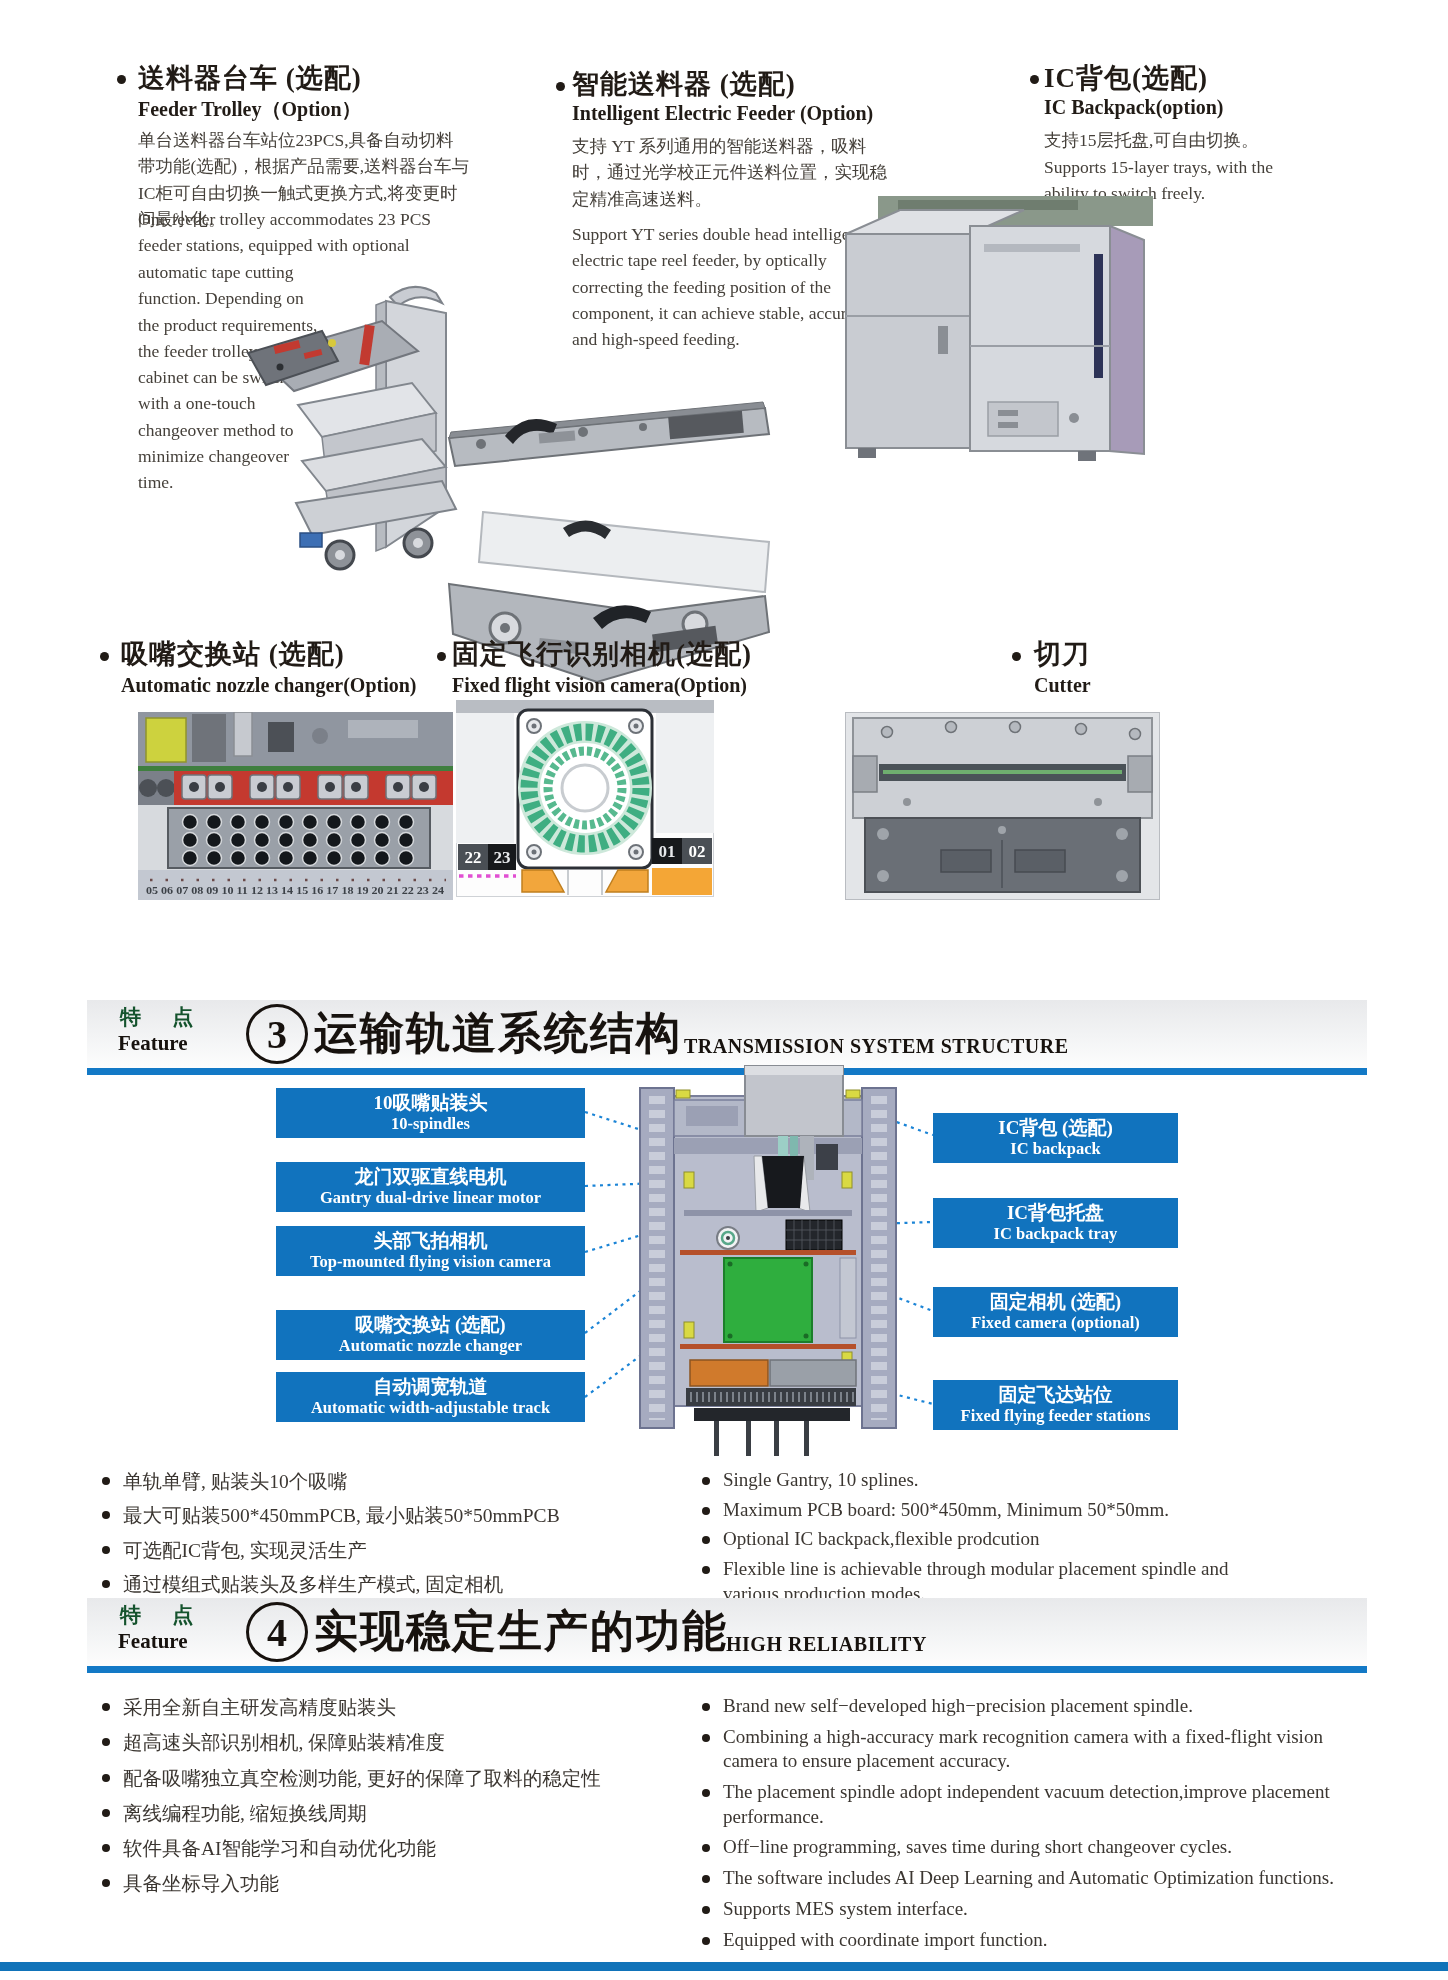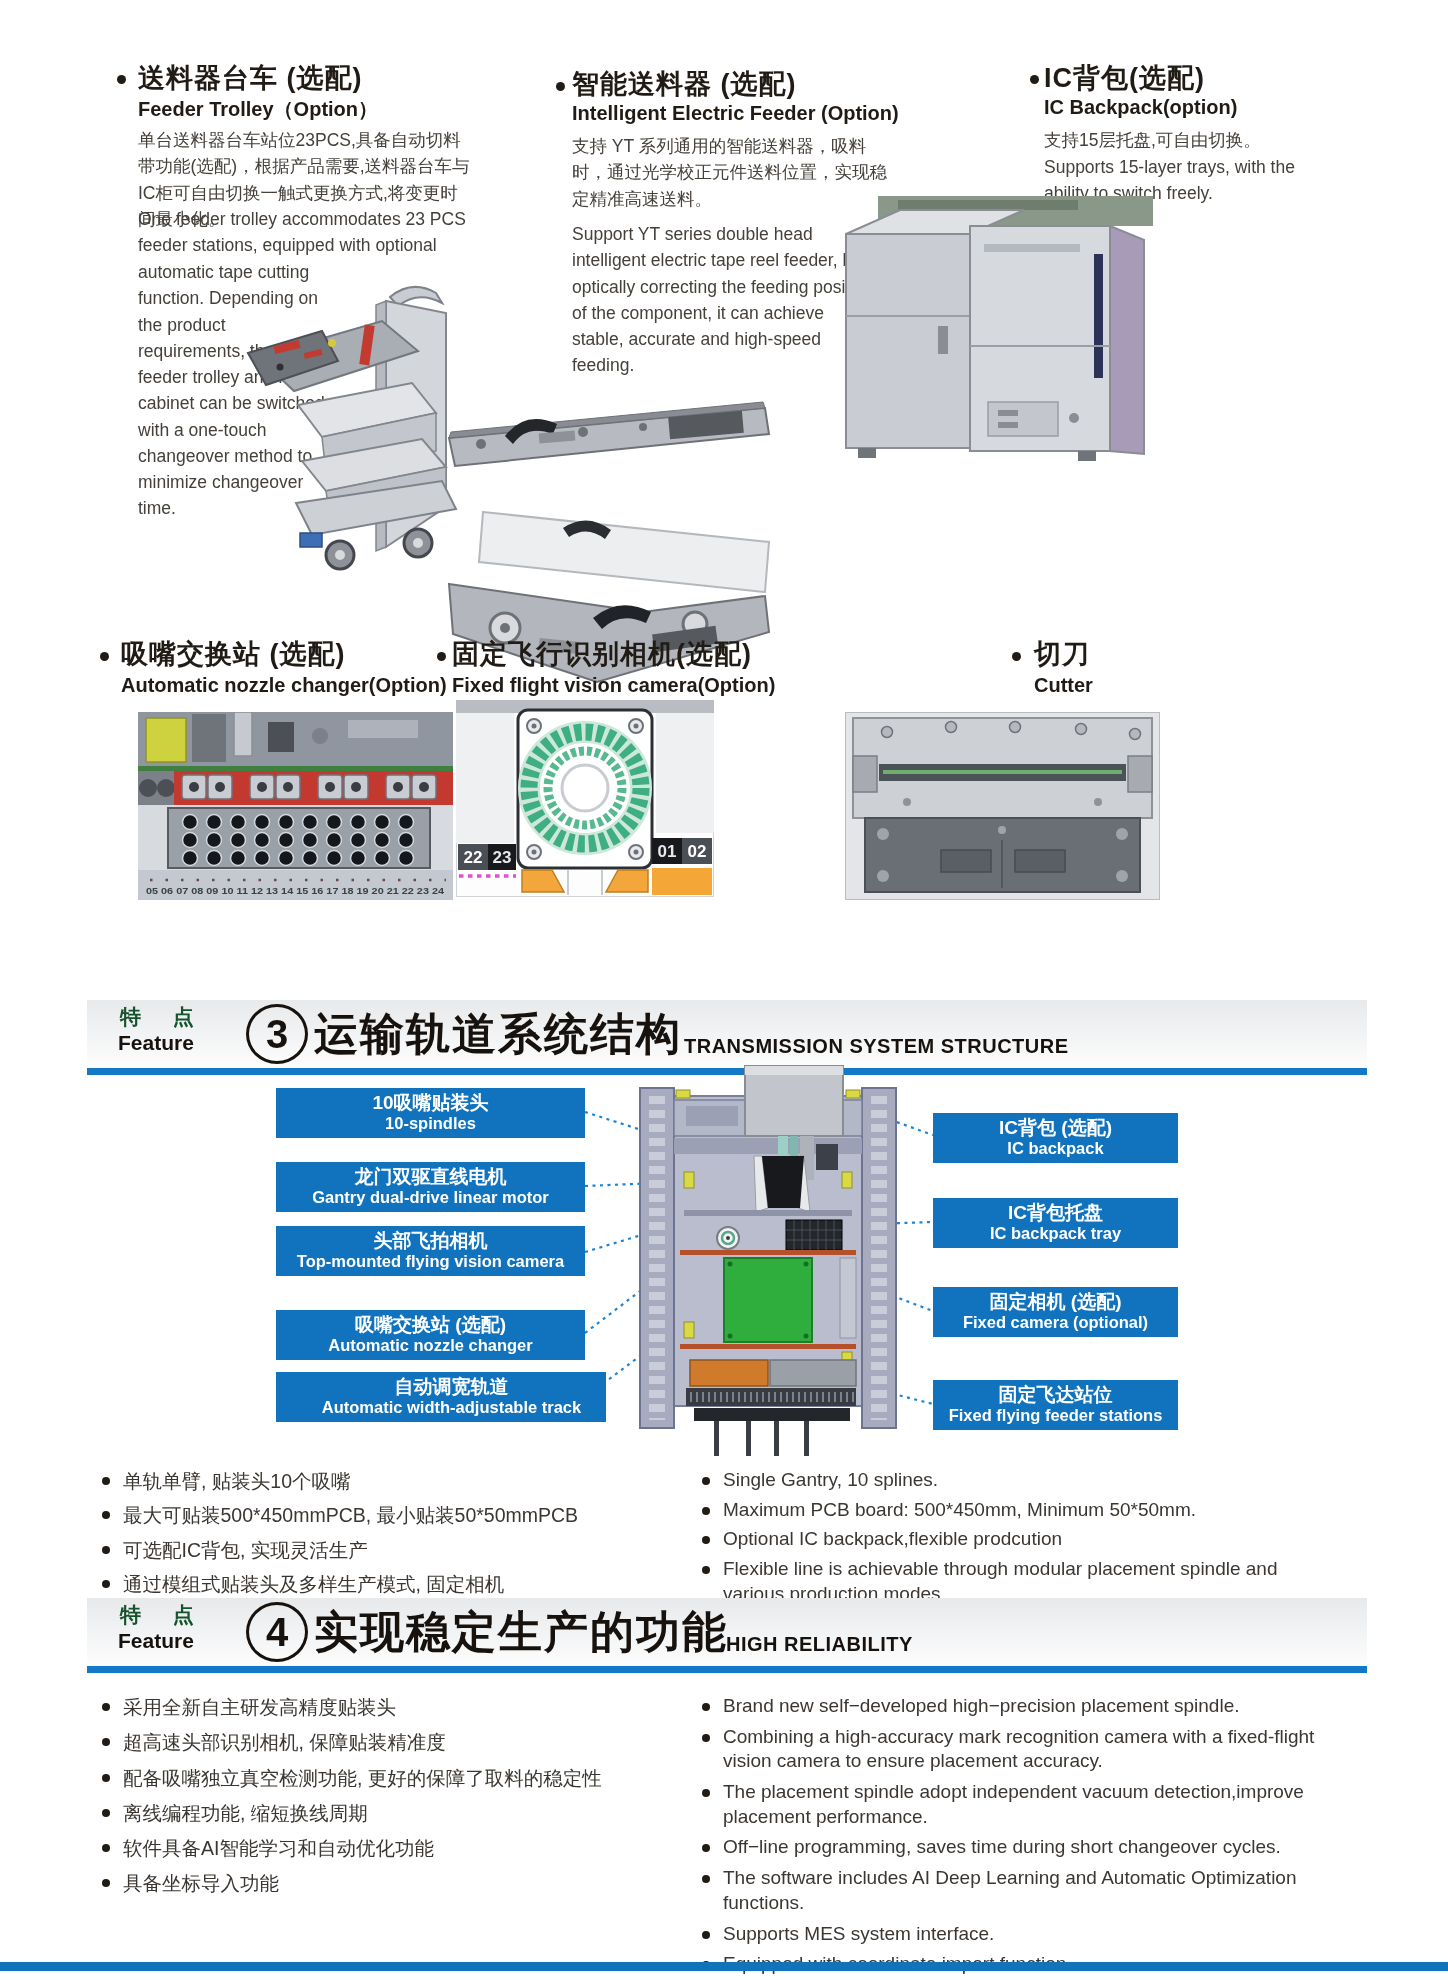--- a/index.html
+++ b/index.html
@@ -1,17 +1,17 @@
 <!DOCTYPE html>
 <html><head>
 <meta charset="utf-8">
 <style>
   html,body{margin:0;padding:0;background:#ffffff;}
   #page{position:relative;width:1448px;height:1980px;background:#ffffff;overflow:hidden;
-        font-family:Liberation Sans, sans-serif;color:#2e2925;}
+        font-family:Liberation Serif, serif;color:#2e2925;}
   .abs{position:absolute;}
   .dot{width:9px;height:9px;border-radius:50%;background:#211b16;}
   .t-zh{font-size:27px;font-weight:800;color:#211b16;letter-spacing:1px;white-space:nowrap;}
   .t-en{font-size:20px;font-weight:700;color:#211b16;white-space:nowrap;}
   .body-tx{font-size:17.5px;color:#45403a;line-height:1.5;}
   .callout{background:#1173BE;display:flex;flex-direction:column;align-items:center;justify-content:center;
            text-align:center;color:#fff;}
   .callout .c-zh{font-size:19px;font-weight:700;line-height:1.18;}
   .callout .c-en{font-size:16.5px;font-weight:700;line-height:1.18;}
   .band{background:linear-gradient(180deg,#e8e9eb 0%,#f3f4f5 55%,#fdfdfd 100%);}
@@ -365,21 +365,21 @@
     <div class="c-en">Gantry dual-drive linear motor</div>
   </div>
   <div class="abs callout" style="left:276px;top:1226px;width:309px;height:50px;">
     <div class="c-zh">头部飞拍相机</div>
     <div class="c-en">Top-mounted flying vision camera</div>
   </div>
   <div class="abs callout" style="left:276px;top:1310px;width:309px;height:50px;">
     <div class="c-zh">吸嘴交换站 (选配)</div>
     <div class="c-en">Automatic nozzle changer</div>
   </div>
-  <div class="abs callout" style="left:276px;top:1372px;width:309px;height:50px;padding-left:21px;">
+  <div class="abs callout" style="left:276px;top:1372px;width:309px;height:50px;">
     <div class="c-zh">自动调宽轨道</div>
     <div class="c-en">Automatic width-adjustable track</div>
   </div>
 
   <div class="abs callout" style="left:933px;top:1113px;width:245px;height:50px;">
     <div class="c-zh">IC背包 (选配)</div>
     <div class="c-en">IC backpack</div>
   </div>
   <div class="abs callout" style="left:933px;top:1198px;width:245px;height:50px;">
     <div class="c-zh">IC背包托盘</div>

